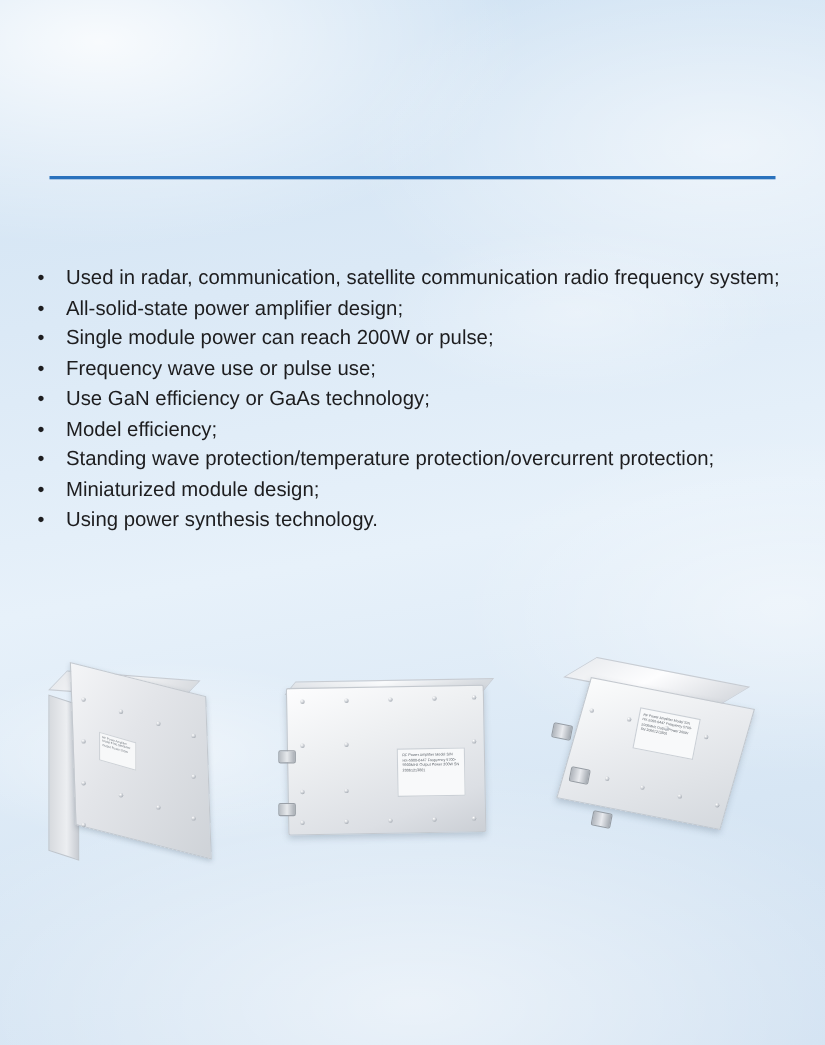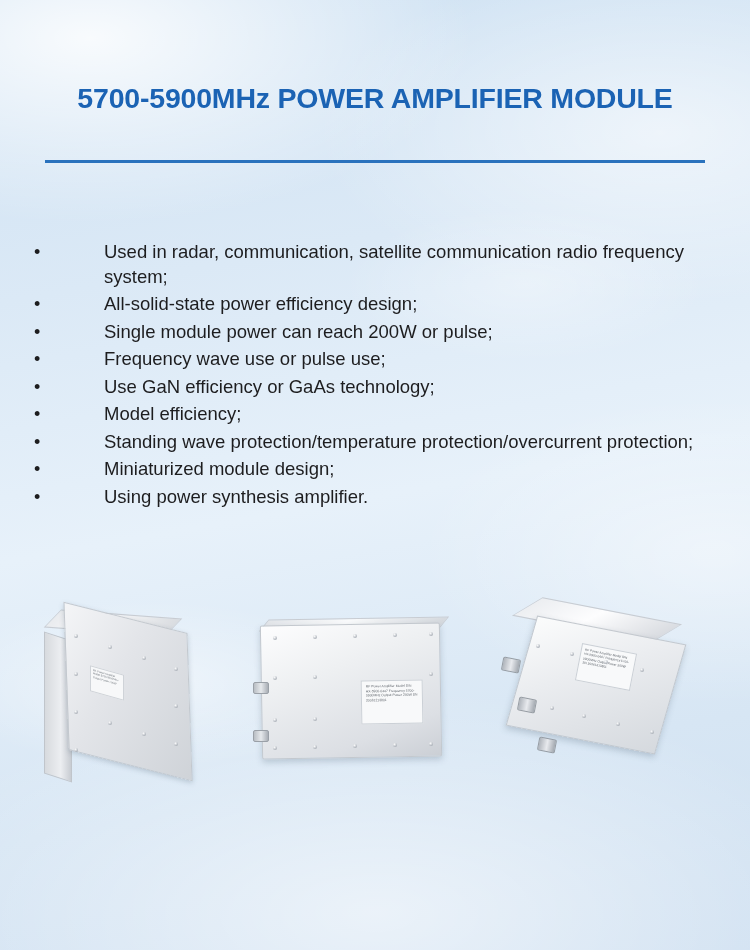--- a/index.html
+++ b/index.html
@@ -76,21 +76,20 @@
     width: 26px;
     flex: 0 0 26px;
     text-align: left;
     font-size: 18px;
     line-height: 24.5px;
     color: #1d1d1f;
   }
   .feature-text {
     flex: 1 1 auto;
     padding-right: 4px;
-    margin-left: 44px;
   }
 
   .products {
     position: absolute;
     left: 0;
     right: 0;
     top: 600px;
     height: 220px;
   }
 
@@ -265,32 +264,31 @@
     height: 4px;
     border-radius: 50%;
     background: radial-gradient(circle at 35% 30%, #ffffff 0%, #b9bec5 60%, #8d939a 100%);
   }
 </style>
 </head>
 <body>
 
 <div class="page">
 
-  <div class="title">5700-5900MHz POWER AMPLIFIER MODULE</div>
 
   <div class="divider"></div>
 
   <div class="features">
     <div class="feature-row">
       <span class="bullet">•</span>
       <span class="feature-text">Used in radar, communication, satellite communication radio frequency system;</span>
     </div>
     <div class="feature-row">
       <span class="bullet">•</span>
-      <span class="feature-text">All-solid-state power efficiency design;</span>
+      <span class="feature-text">All-solid-state power amplifier design;</span>
     </div>
     <div class="feature-row">
       <span class="bullet">•</span>
       <span class="feature-text">Single module power can reach 200W or pulse;</span>
     </div>
     <div class="feature-row">
       <span class="bullet">•</span>
       <span class="feature-text">Frequency wave use or pulse use;</span>
     </div>
     <div class="feature-row">
@@ -304,21 +302,21 @@
     <div class="feature-row">
       <span class="bullet">•</span>
       <span class="feature-text">Standing wave protection/temperature protection/overcurrent protection;</span>
     </div>
     <div class="feature-row">
       <span class="bullet">•</span>
       <span class="feature-text">Miniaturized module design;</span>
     </div>
     <div class="feature-row">
       <span class="bullet">•</span>
-      <span class="feature-text">Using power synthesis amplifier.</span>
+      <span class="feature-text">Using power synthesis technology.</span>
     </div>
   </div>
 
   <div class="products">
 
     <div class="prod1">
       <div class="p1-side"></div>
       <div class="p1-top"></div>
       <div class="p1-face"></div>
       <div class="p1-label">RF Power Amplifier

